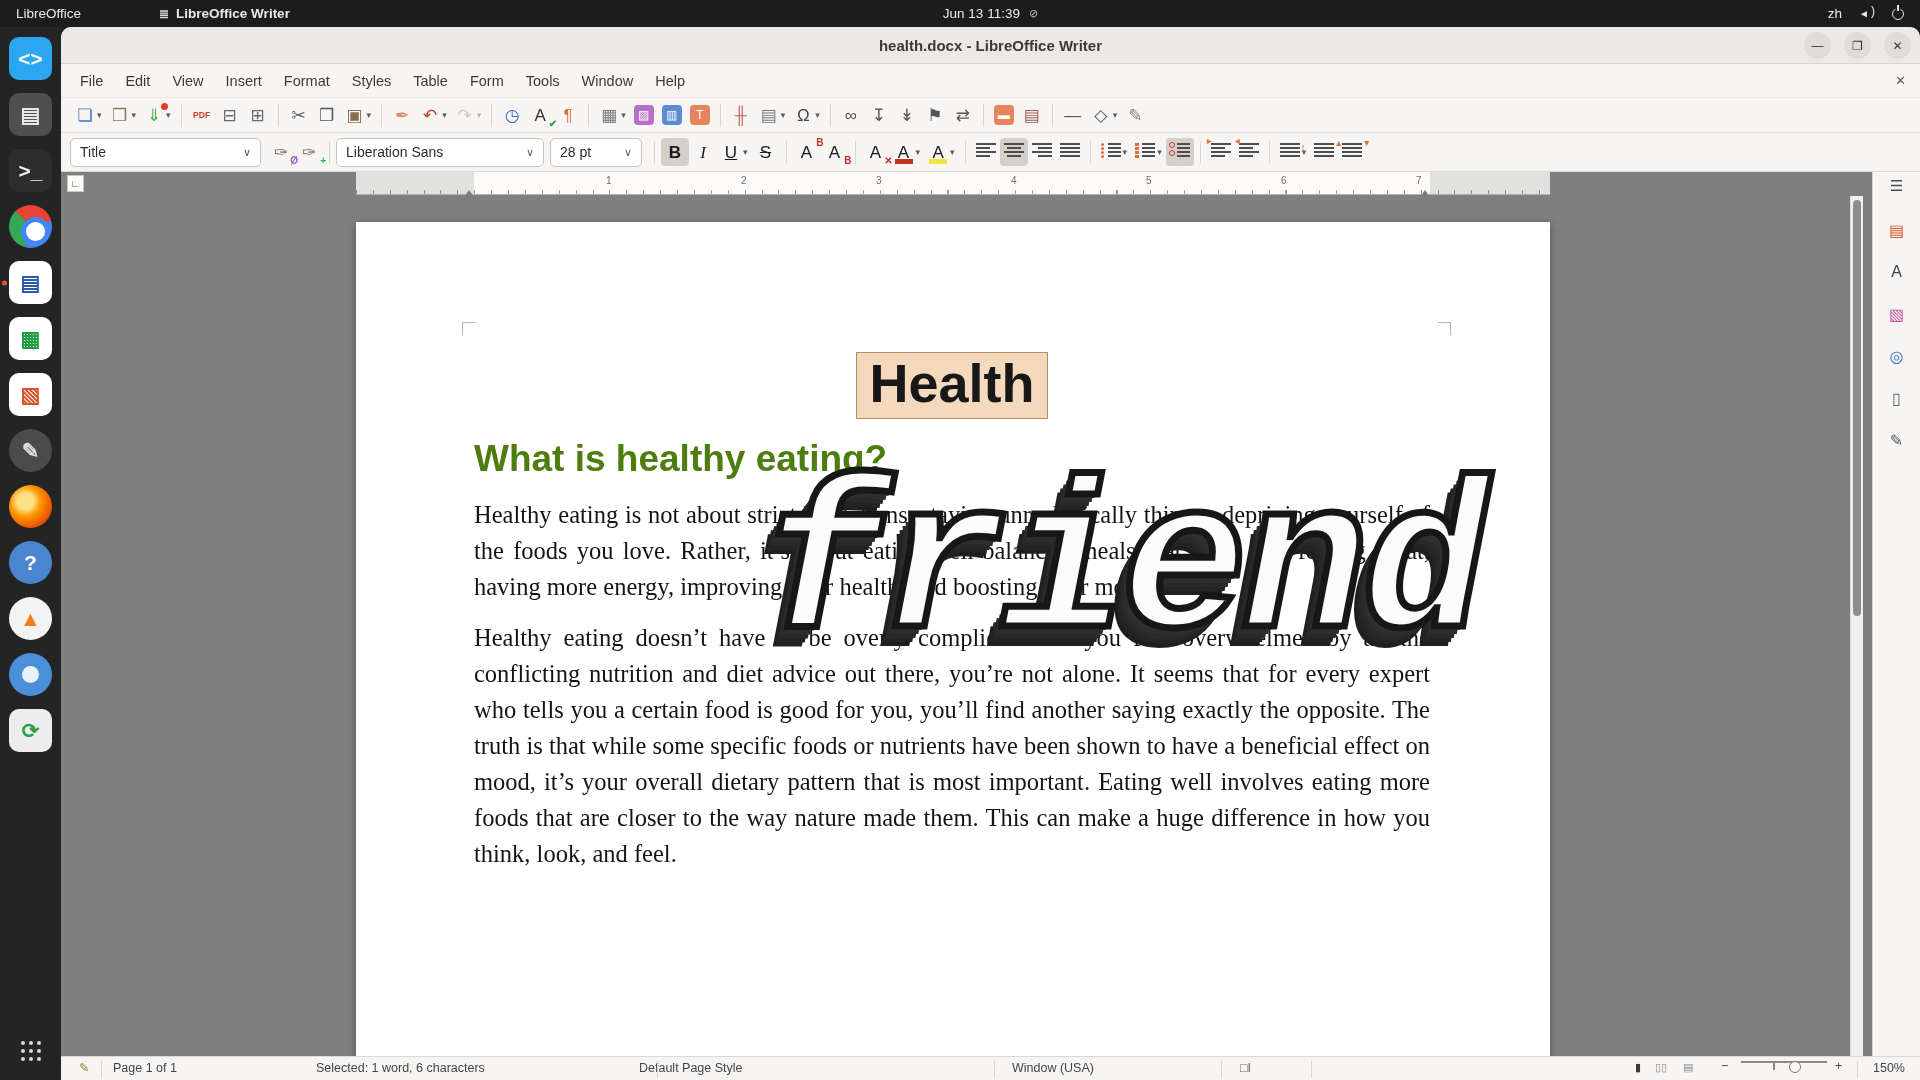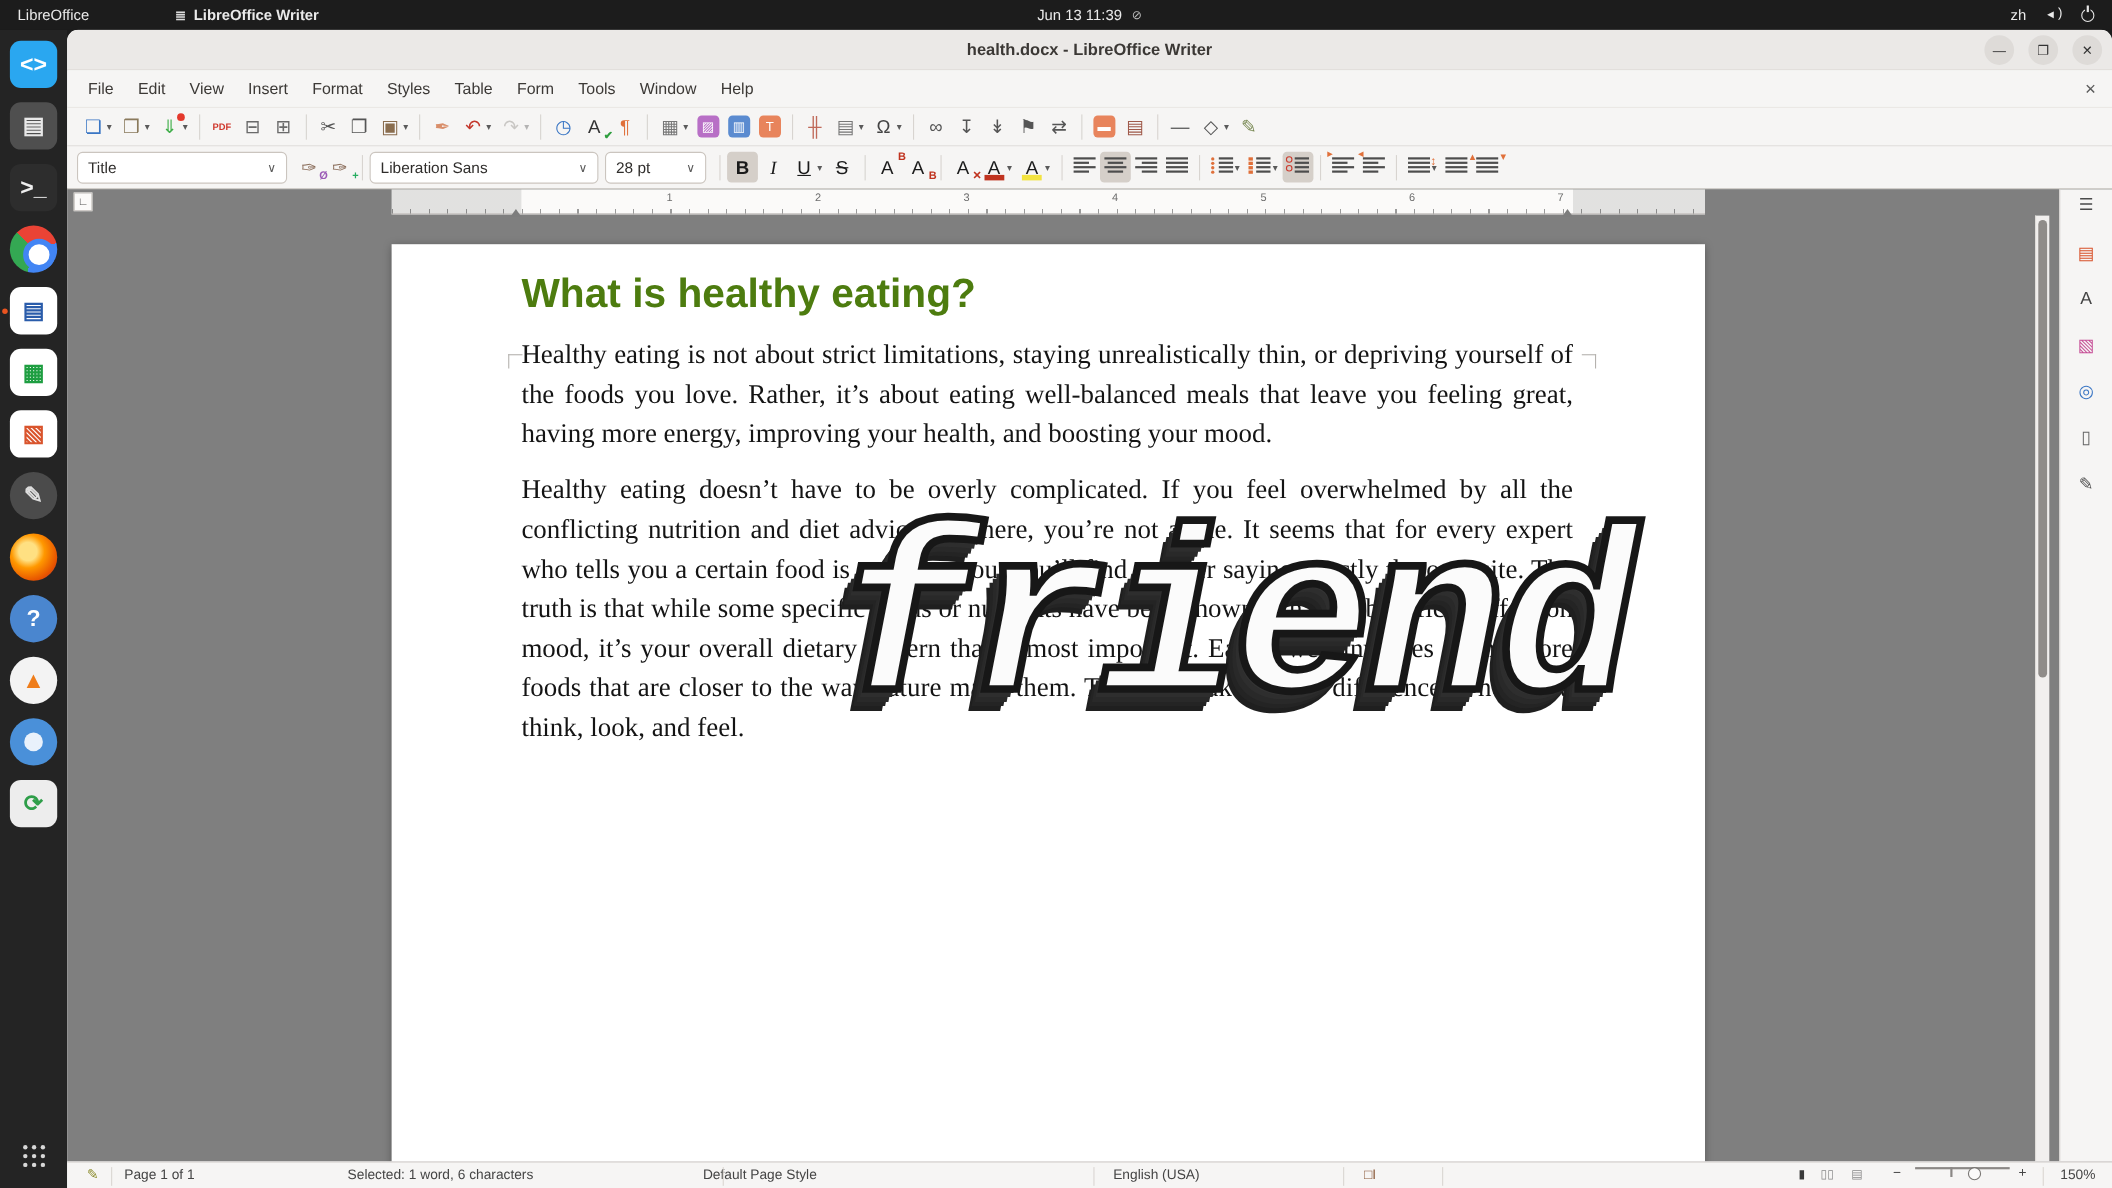--- a/index.html
+++ b/index.html
@@ -440,20 +440,23 @@
           <span class="rnum" style="left: 655px;">4</span>
           <span class="rnum" style="left: 790px;">5</span>
           <span class="rnum" style="left: 925px;">6</span>
           <span class="rnum" style="left: 1060px;">7</span>
         </div>
 
       <div class="page">
         <div class="corner cl"></div>
         <div class="corner cr"></div>
         <div class="content">
+          <div class="doc-title">
+            <span class="sel">Health</span>
+          </div>
           <div class="doc-heading">What is healthy eating?</div>
           <p>Healthy eating is not about strict limitations, staying unrealistically thin, or depriving yourself of the foods you love. Rather, it’s about eating well-balanced meals that leave you feeling great, having more energy, improving your health, and boosting your mood.</p>
           <p>Healthy eating doesn’t have to be overly complicated. If you feel overwhelmed by all the conflicting nutrition and diet advice out there, you’re not alone. It seems that for every expert who tells you a certain food is good for you, you’ll find another saying exactly the opposite. The truth is that while some specific foods or nutrients have been shown to have a beneficial effect on mood, it’s your overall dietary pattern that is most important. Eating well involves eating more foods that are closer to the way nature made them. This can make a huge difference in how you think, look, and feel.</p>
         </div>
         <div class="wordart">friend</div>
       </div>
 
       <div class="vscroll">
         <div class="vthumb"></div>
       </div>
@@ -471,21 +474,21 @@
       </div>
     </div>
 
     <div class="statusbar">
       <span style="left:18px;top:3px;color:#8a8a2a">✎</span>
       <span class="sb-sep" style="left:40px"></span>
       <span style="left:52px">Page 1 of 1</span>
       <span style="left:255px">Selected: 1 word, 6 characters</span>
       <span style="left:578px">Default Page Style</span>
       <span class="sb-sep" style="left:596px"></span>
-      <span style="left:951px">English (USA)</span>
+      <span style="left:951px">Window (USA)</span>
       <span class="sb-sep" style="left:933px"></span>
       <span class="sb-sep" style="left:1160px"></span>
       <span style="left:1179px;color:#8a5a3a">□I</span>
       <span class="sb-sep" style="left:1250px"></span>
       <span style="left:1574px;font-size:11px;color:#3a3a3a">▮</span>
       <span style="left:1594px;font-size:11px;color:#8a8a8a">▯▯</span>
       <span style="left:1622px;font-size:11px;color:#8a8a8a">▤</span>
       <span style="left:1660px;top:2px">−</span>
       <span class="sld-track"></span>
       <span class="sld-notch"></span>

